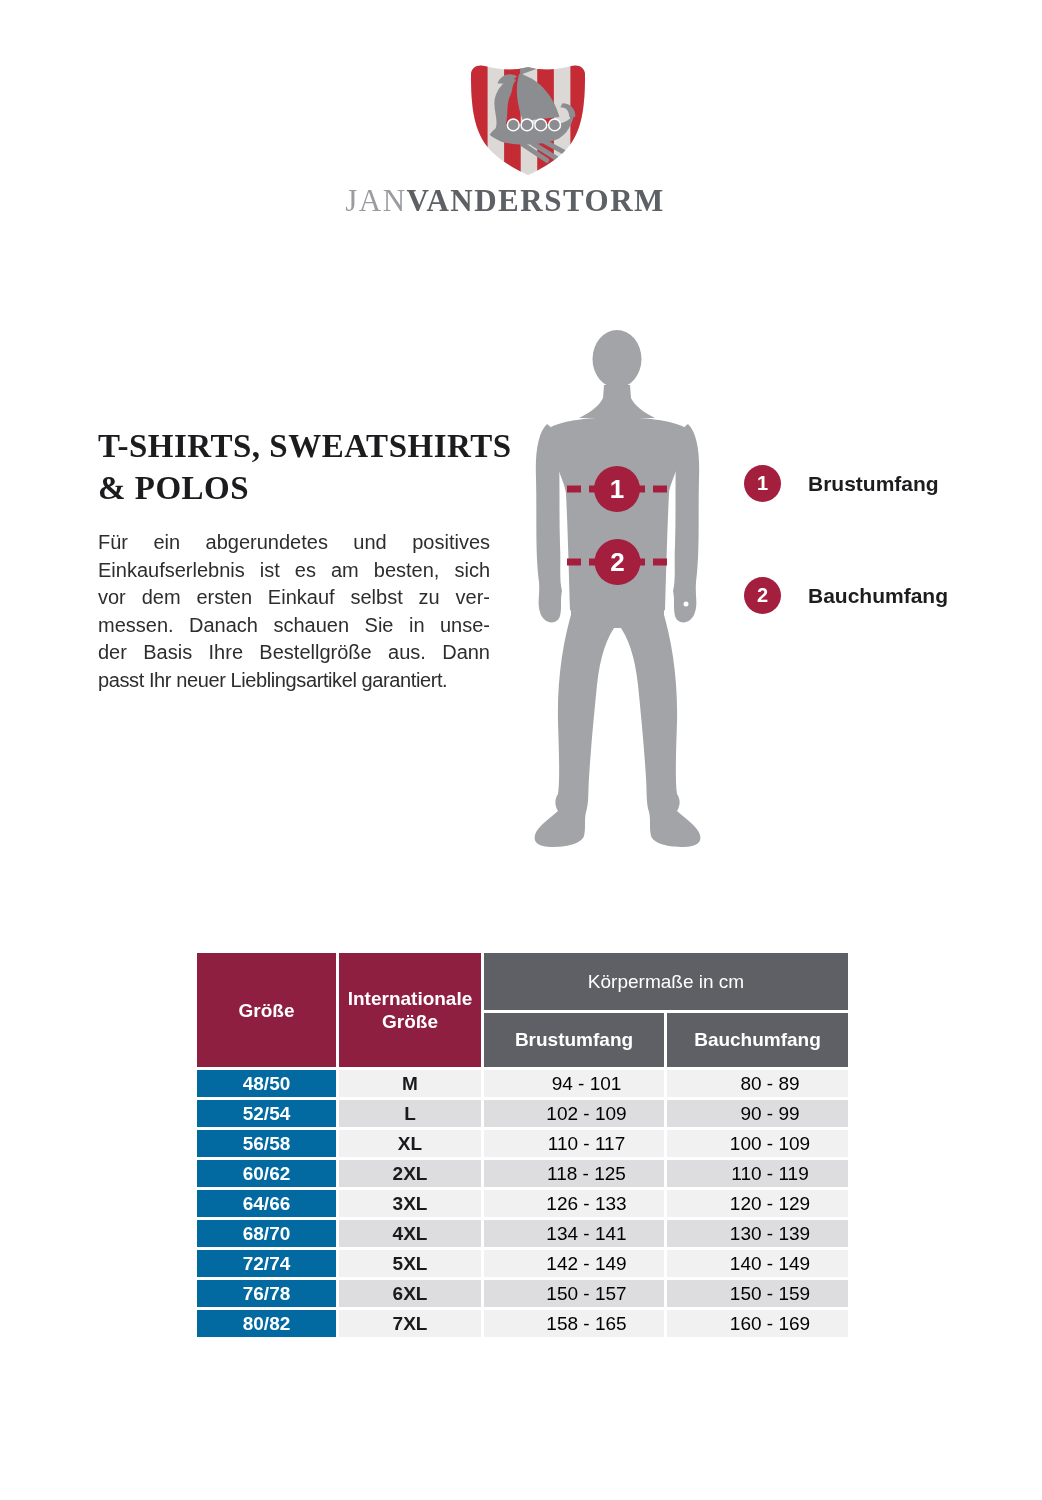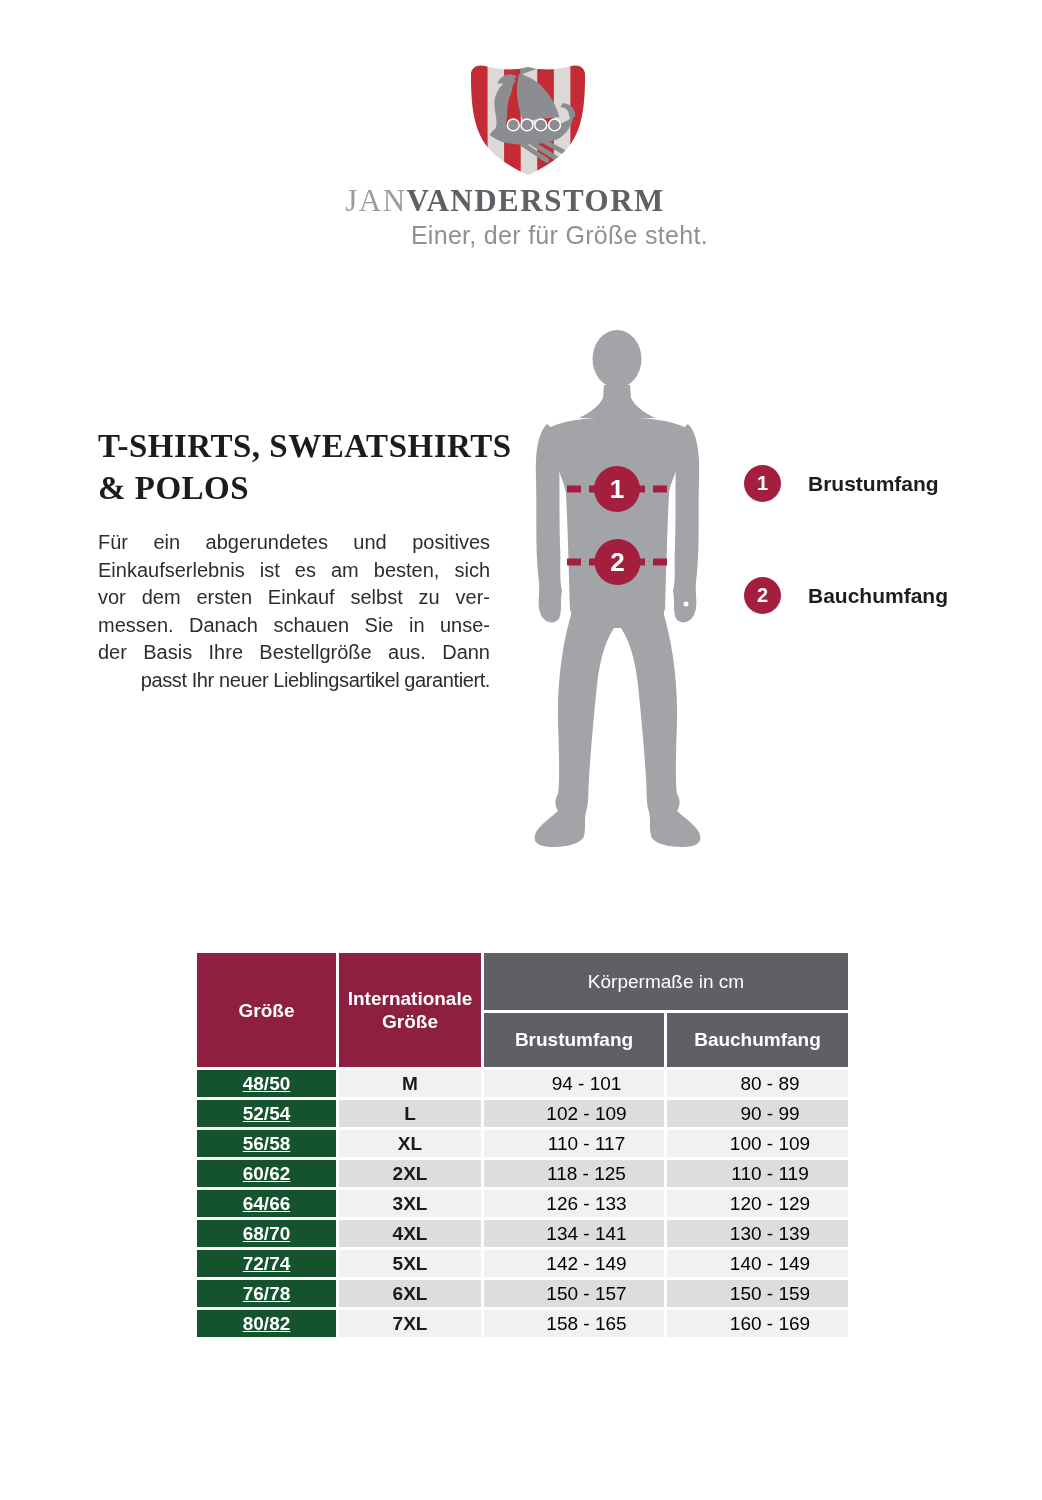--- a/index.html
+++ b/index.html
@@ -23,21 +23,21 @@
   #section-title{
     position:absolute;left:98px;top:425px;width:420px;
     font-family:"Liberation Serif",serif;font-weight:700;font-size:33px;line-height:42px;
     color:#1c1c1e;letter-spacing:0.5px;
   }
   #intro{
     position:absolute;left:98px;top:529px;width:392px;
     font-size:20px;line-height:27.5px;color:#2c2d2f;
   }
   #intro .jline{text-align:justify;text-align-last:justify;white-space:nowrap;}
-  #intro .lline{text-align:right;letter-spacing:-0.4px;white-space:nowrap;}
+  #intro .lline{text-align:left;letter-spacing:-0.4px;white-space:nowrap;}
   
   #figure-wrap{position:absolute;left:531px;top:330px;width:170px;height:520px;}
   .legend-item{position:absolute;display:flex;align-items:center;}
   #legend-1{left:744px;top:465px;}
   #legend-2{left:744px;top:577px;}
   .legend-dot{
     width:37px;height:37px;border-radius:50%;background:#a41e3e;color:#ffffff;
     display:flex;align-items:center;justify-content:center;
     font-size:20px;font-weight:700;flex:0 0 auto;
   }
@@ -47,21 +47,21 @@
     position:absolute;left:197px;top:953px;width:648px;
     display:grid;grid-template-columns:139px 142px 180px 181px;
     grid-template-rows:57px 54px repeat(9,27px);gap:3px;
   }
   .cell{display:flex;align-items:center;justify-content:center;text-align:center;font-size:19px;}
   .hc-red{background:#8e1f40;color:#ffffff;font-weight:700;line-height:23px;}
   .hc1{grid-column:1;grid-row:1/3;}
   .hc2{grid-column:2;grid-row:1/3;padding:0 6px;}
   .hgroup{grid-column:3/5;grid-row:1;background:#5f6065;color:#ffffff;font-weight:400;}
   .hsub{grid-row:2;background:#5f6065;color:#ffffff;font-weight:700;}
-  .c-red{background:#14532d;color:#ffffff;font-weight:700;text-decoration:underline;}
+  .c-red{background:#0369a1;color:#ffffff;font-weight:700;}
   .c-size{font-weight:700;color:#1a1a1c;background:#f1f1f2;}
   .c-val{color:#000000;background:#f1f1f2;padding-left:25px;}
   .alt .c-size,.alt .c-val{background:#dddde0;}
   
   .trow{display:contents;}
 </style>
 </head>
 <body>
 
 <div id="canvas">
@@ -95,21 +95,20 @@
         <line x1="80" y1="82" x2="102" y2="94"></line>
         <line x1="70" y1="85" x2="94" y2="100"></line>
         <line x1="60" y1="86" x2="84" y2="102"></line>
       </g>
     </g>
   </svg>
 
   <div id="brand-name">
     <span class="light">JAN</span><span class="bold">VANDERSTORM</span>
   </div>
-  <div id="brand-tagline">Einer, der für Größe steht.</div>
 
   <div id="section-title">
     <div>T-SHIRTS, SWEATSHIRTS</div>
     <div>&amp; POLOS</div>
   </div>
 
   <div id="intro">
     <div class="jline">Für ein abgerundetes und positives</div>
     <div class="jline">Einkaufserlebnis ist es am besten, sich</div>
     <div class="jline">vor dem ersten Einkauf selbst zu ver-</div>

